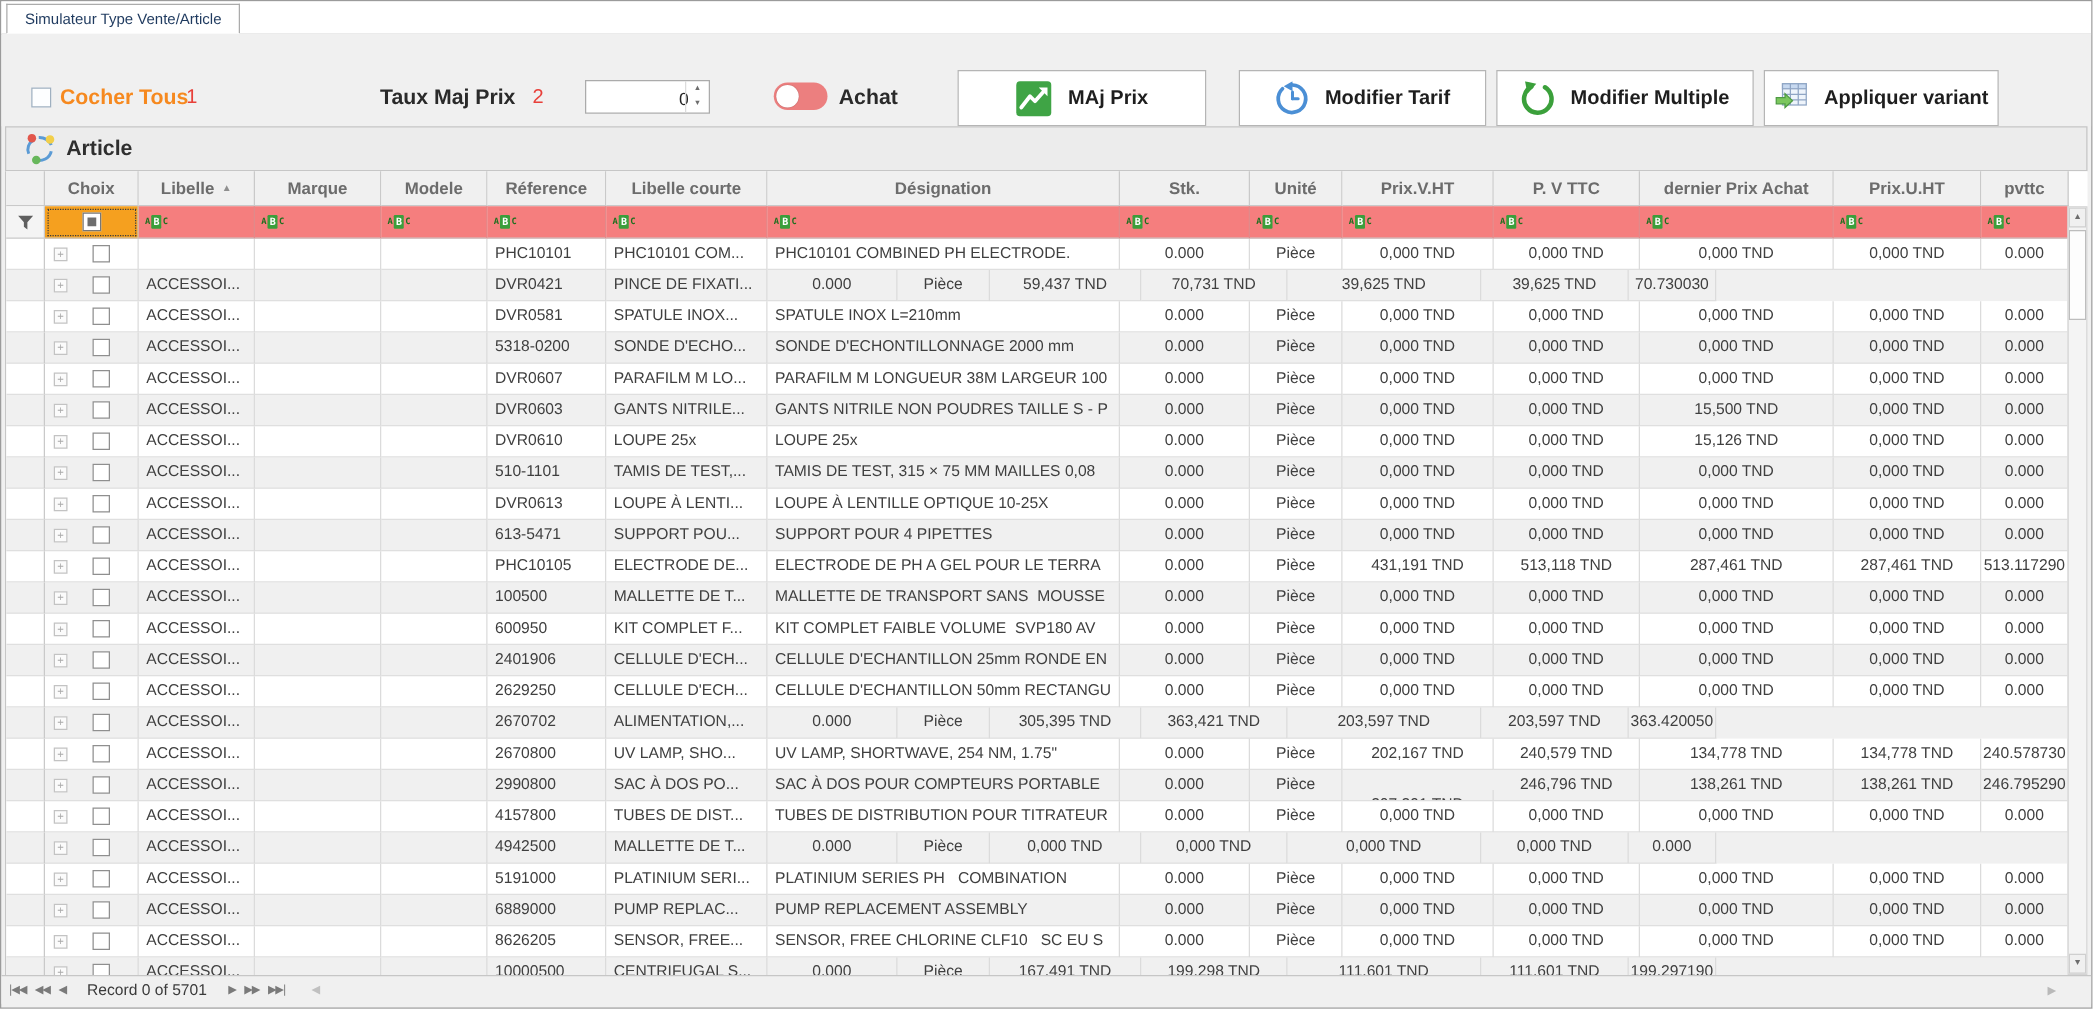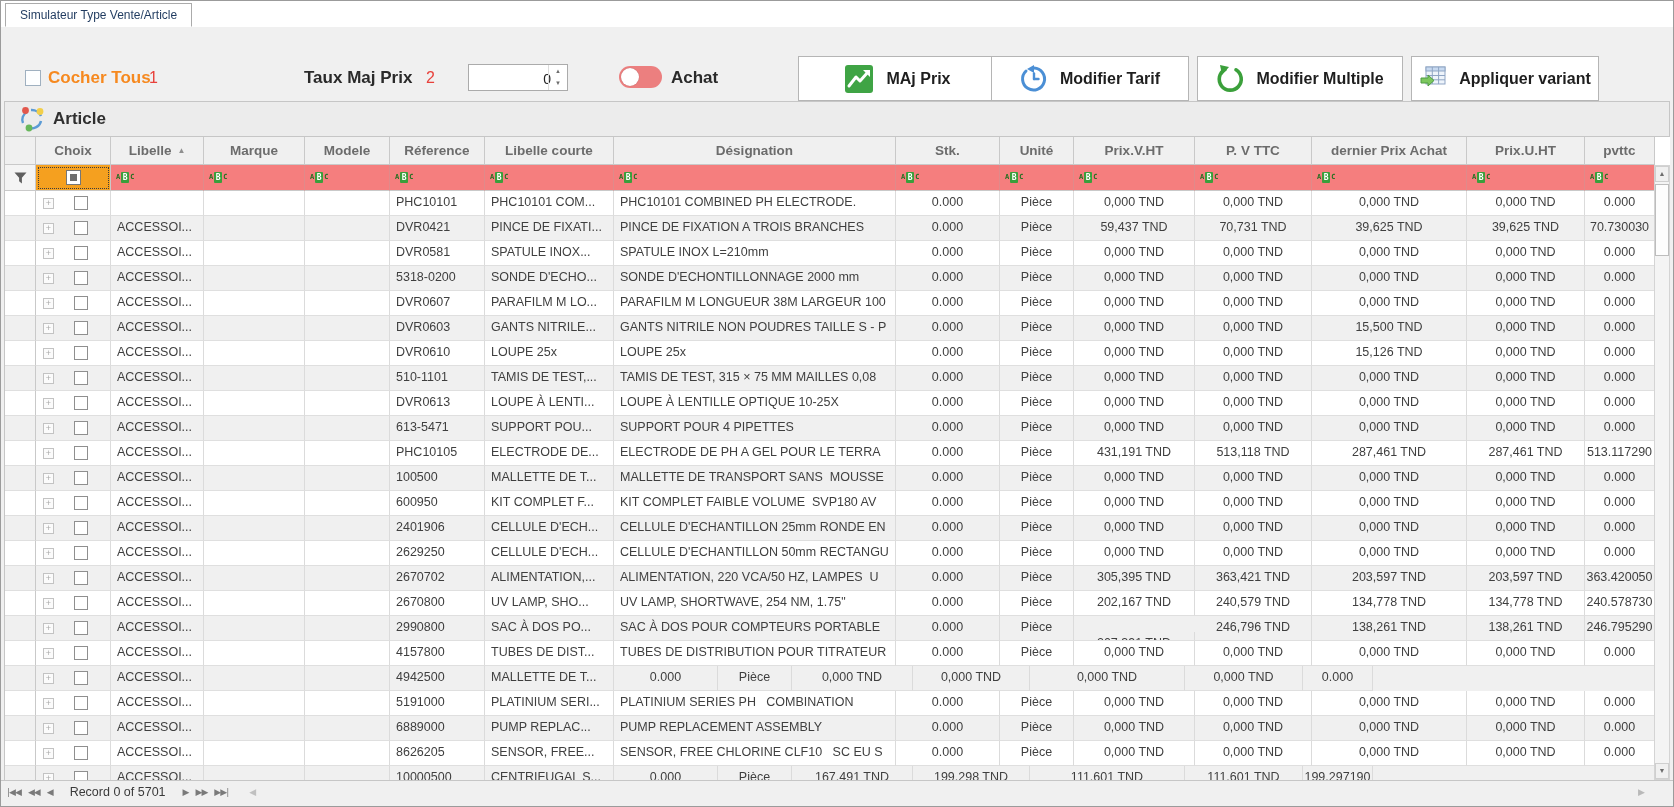--- a/index.html
+++ b/index.html
@@ -24,21 +24,21 @@
   .taux-lbl{position:absolute;left:303px;top:41px;font-size:17px;font-weight:bold;color:#2a2a2a;}
   .spin{position:absolute;left:467px;top:37px;width:100px;height:27px;background:#ffffff;border:1px solid #ababab;box-sizing:border-box;}
   .spin input{position:absolute;left:0;top:0;width:80px;height:25px;border:0;outline:0;text-align:right;font-size:14px;color:#222;font-family:inherit;background:transparent;}
   .spin .btns{position:absolute;right:0;top:0;width:18px;height:25px;border-left:1px solid #dcdcdc;}
   .spin .btns div{height:12px;text-align:center;font-size:6px;color:#6d6d6d;line-height:12px;cursor:default;}
   .toggle{position:absolute;left:618px;top:39px;width:43px;height:22px;border-radius:11px;background:#ec7f7f;}
   .toggle .knob{position:absolute;left:2px;top:2px;width:18px;height:18px;border-radius:50%;background:#ffffff;box-shadow:0 0 1px rgba(0,0,0,.3);}
   .achat-lbl{position:absolute;left:670px;top:41px;font-size:17px;font-weight:bold;color:#2a2a2a;}
   .tbtn{position:absolute;top:29px;height:45px;background:#ffffff;border:1px solid #b5b5b5;box-sizing:border-box;
         display:flex;align-items:center;justify-content:center;gap:12px;font-size:16px;font-weight:bold;color:#1e1e1e;cursor:default;}
-  .b4{left:797px;width:199px;} .b5{left:990px;width:198px;} .b6{left:1196px;width:206px;} .b7{left:1410px;width:188px;}
+  .b4{left:765px;width:199px;} .b5{left:990px;width:198px;} .b6{left:1196px;width:206px;} .b7{left:1410px;width:188px;}
   .n4{left:875px;top:77px;} .n5{left:1084px;top:77px;} .n6{left:1294px;top:77px;} .n7{left:1499px;top:77px;}
   .tbtn svg{flex:0 0 auto;}
 
   
   .band{position:absolute;left:3px;top:100px;width:1666px;height:36px;background:#ececec;
         border:1px solid #c6c6c6;box-sizing:border-box;display:flex;align-items:center;}
   .band .ttl{font-size:17px;font-weight:bold;color:#2f2f2f;margin-left:8px;}
   .band svg{margin-left:14px;}
 
   
@@ -349,21 +349,20 @@
           <div class="dcell ind" style="width: 31px;"></div>
           <div class="choixcell" style="width: 75px;">
             <span class="expbox">+</span>
             <span class="rowcb"></span>
           </div>
           <div class="dcell l" style="width: 93px;">ACCESSOI...</div>
           <div class="dcell l" style="width: 101px;"></div>
           <div class="dcell l" style="width: 85px;"></div>
           <div class="dcell l" style="width: 95px;">DVR0421</div>
           <div class="dcell l" style="width: 129px;">PINCE DE FIXATI...</div>
-          <div class="dcell l" style="width: 282px;">PINCE DE FIXATION A TROIS BRANCHES</div>
           <div class="dcell c" style="width: 104px;">0.000</div>
           <div class="dcell c" style="width: 74px;">Pièce</div>
           <div class="dcell c" style="width: 121px;">59,437 TND</div>
           <div class="dcell c" style="width: 117px;">70,731 TND</div>
           <div class="dcell c" style="width: 155px;">39,625 TND</div>
           <div class="dcell c" style="width: 118px;">39,625 TND</div>
           <div class="dcell c" style="width: 70px;">70.730030</div>
         </div>
         <div class="drow">
           <div class="dcell ind" style="width: 31px;"></div>
@@ -629,21 +628,20 @@
           <div class="dcell ind" style="width: 31px;"></div>
           <div class="choixcell" style="width: 75px;">
             <span class="expbox">+</span>
             <span class="rowcb"></span>
           </div>
           <div class="dcell l" style="width: 93px;">ACCESSOI...</div>
           <div class="dcell l" style="width: 101px;"></div>
           <div class="dcell l" style="width: 85px;"></div>
           <div class="dcell l" style="width: 95px;">2670702</div>
           <div class="dcell l" style="width: 129px;">ALIMENTATION,...</div>
-          <div class="dcell l" style="width: 282px;">ALIMENTATION, 220 VCA/50 HZ, LAMPES  U</div>
           <div class="dcell c" style="width: 104px;">0.000</div>
           <div class="dcell c" style="width: 74px;">Pièce</div>
           <div class="dcell c" style="width: 121px;">305,395 TND</div>
           <div class="dcell c" style="width: 117px;">363,421 TND</div>
           <div class="dcell c" style="width: 155px;">203,597 TND</div>
           <div class="dcell c" style="width: 118px;">203,597 TND</div>
           <div class="dcell c" style="width: 70px;">363.420050</div>
         </div>
         <div class="drow">
           <div class="dcell ind" style="width: 31px;"></div>

